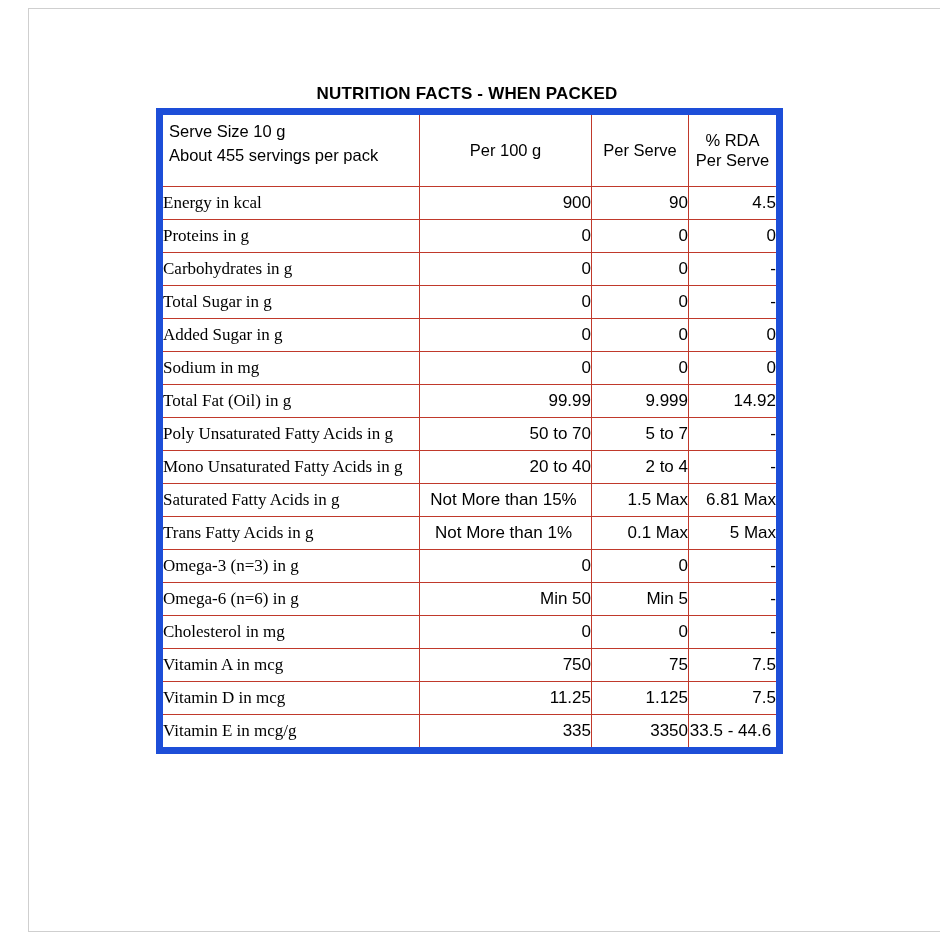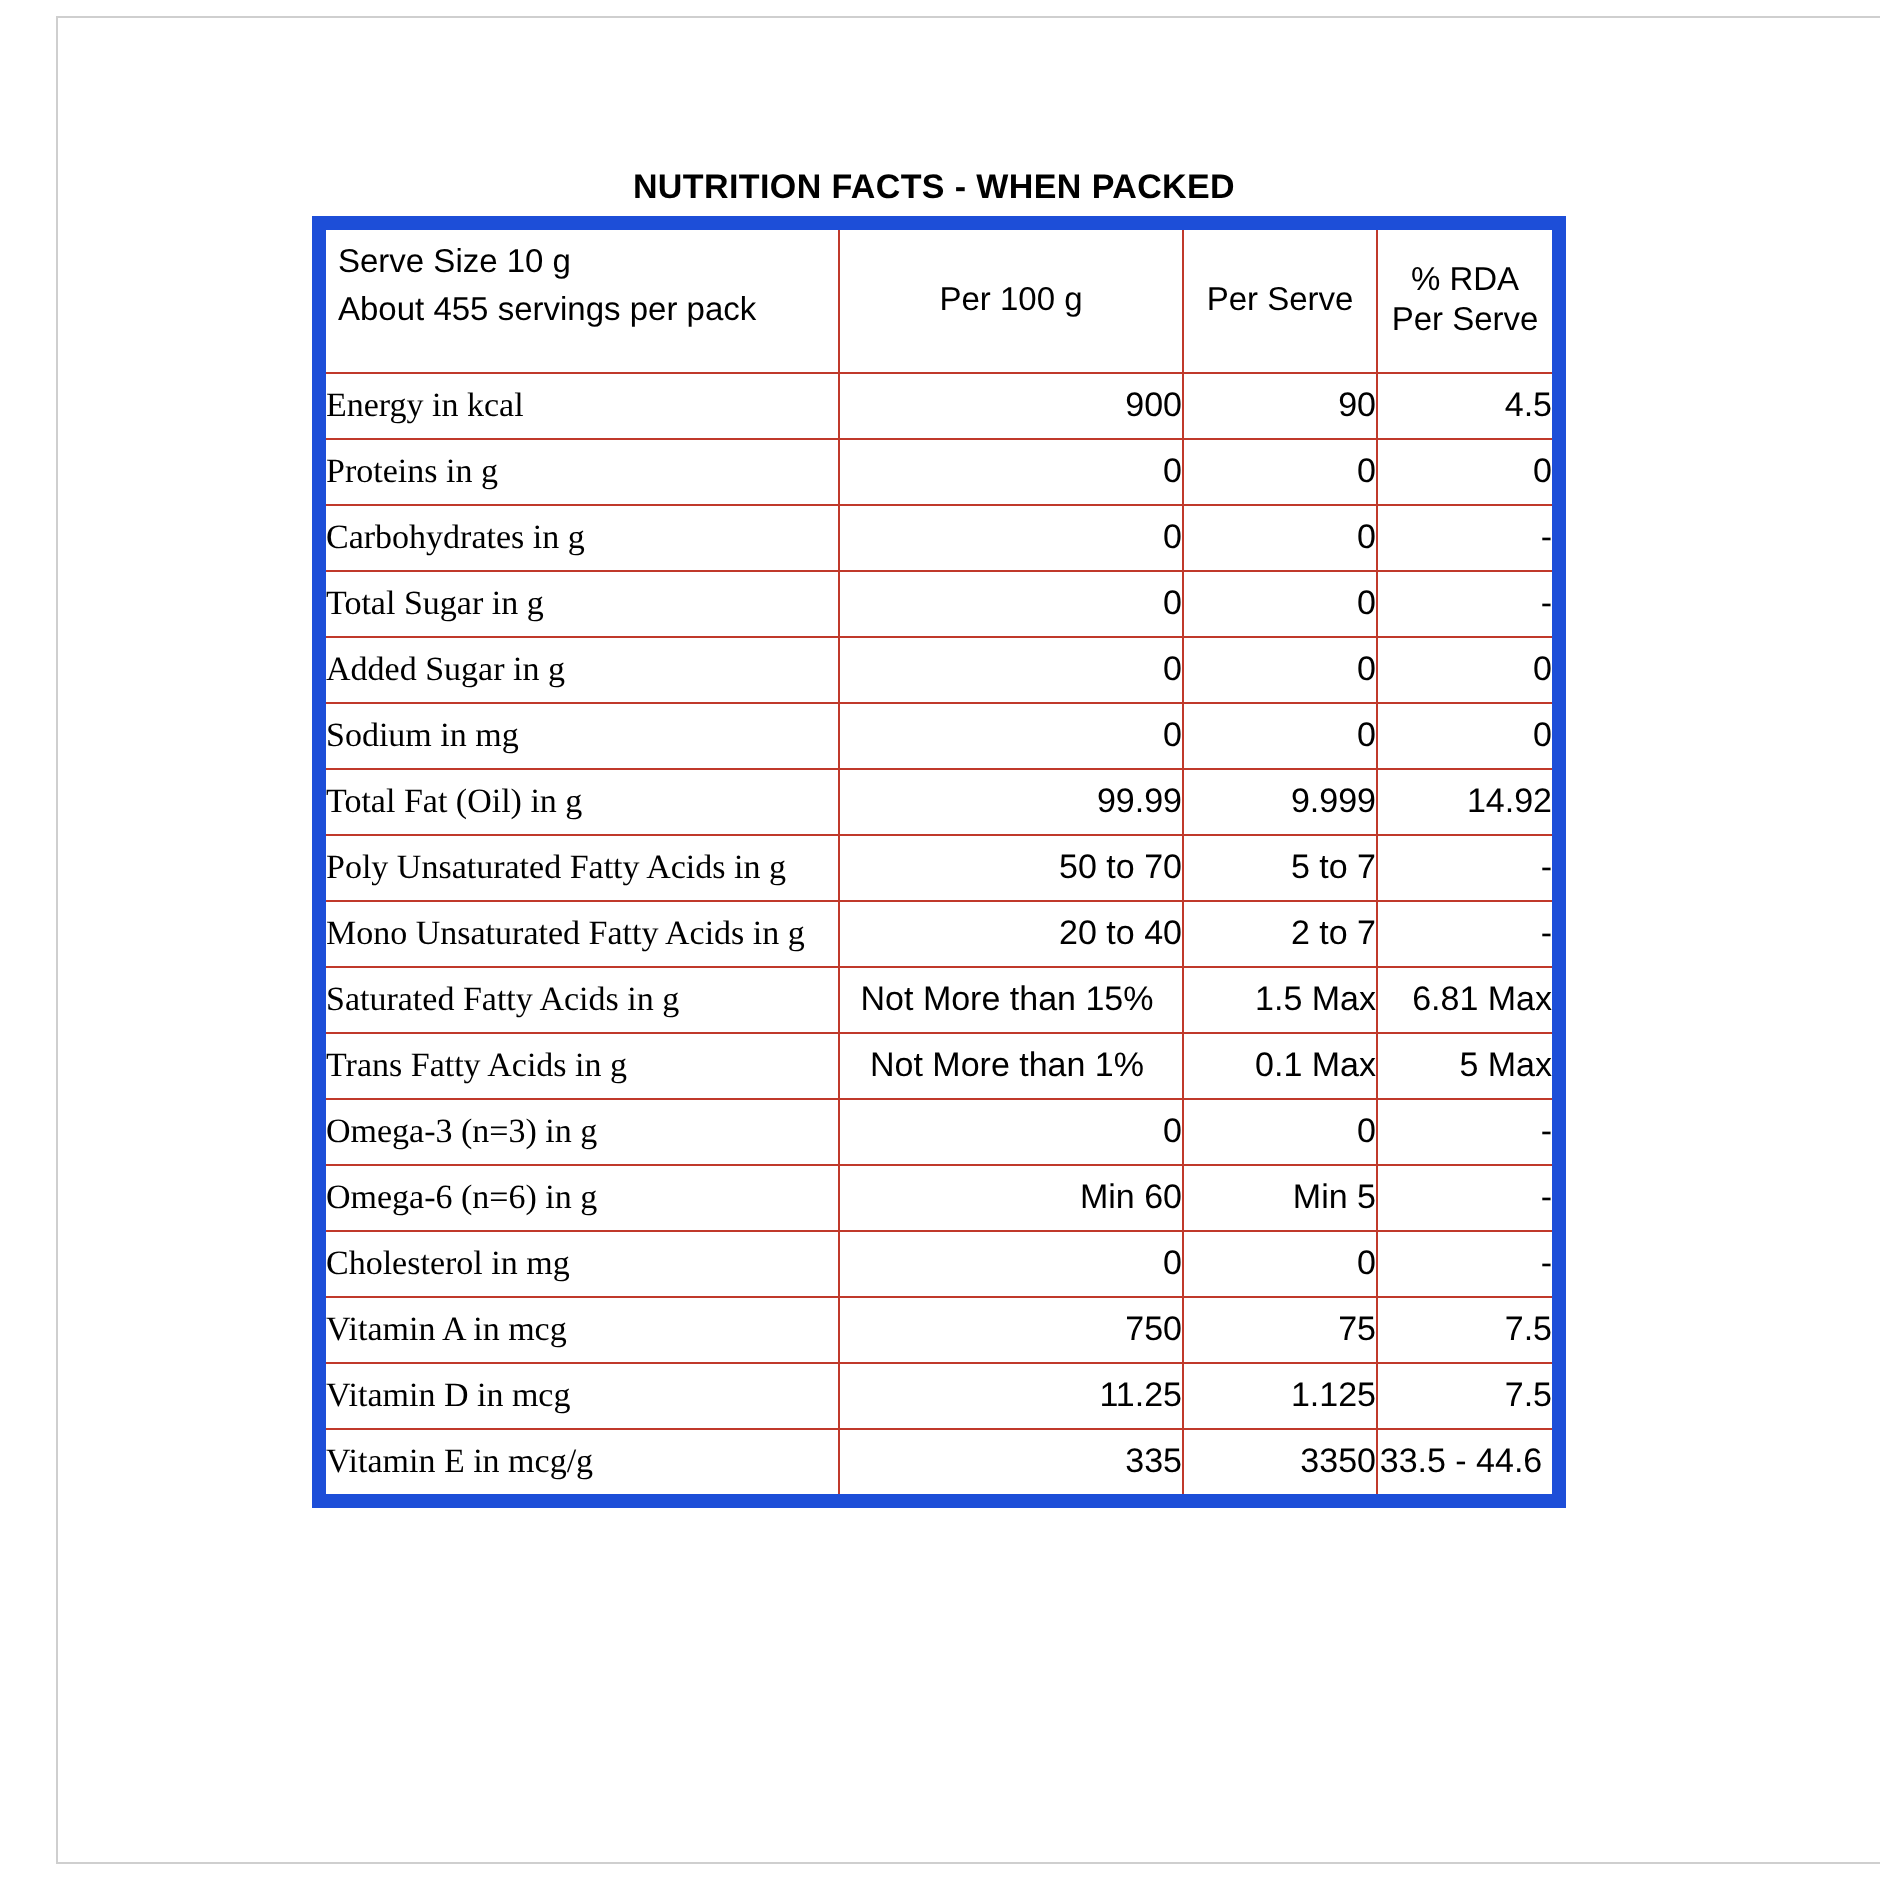--- a/index.html
+++ b/index.html
@@ -180,21 +180,21 @@
         </tr>
         <tr class="data-row">
           <td class="cell-name">Poly Unsaturated Fatty Acids in g</td>
           <td class="cell-num">50 to 70</td>
           <td class="cell-num">5 to 7</td>
           <td class="cell-num">-</td>
         </tr>
         <tr class="data-row">
           <td class="cell-name">Mono Unsaturated Fatty Acids in g</td>
           <td class="cell-num">20 to 40</td>
-          <td class="cell-num">2 to 7</td>
+          <td class="cell-num">2 to 4</td>
           <td class="cell-num">-</td>
         </tr>
         <tr class="data-row">
           <td class="cell-name">Saturated Fatty Acids in g</td>
           <td class="cell-num center">Not More than 15%</td>
           <td class="cell-num">1.5 Max</td>
           <td class="cell-num">6.81 Max</td>
         </tr>
         <tr class="data-row">
           <td class="cell-name">Trans Fatty Acids in g</td>
@@ -203,21 +203,21 @@
           <td class="cell-num">5 Max</td>
         </tr>
         <tr class="data-row">
           <td class="cell-name">Omega-3 (n=3) in g</td>
           <td class="cell-num">0</td>
           <td class="cell-num">0</td>
           <td class="cell-num">-</td>
         </tr>
         <tr class="data-row">
           <td class="cell-name">Omega-6 (n=6) in g</td>
-          <td class="cell-num">Min 60</td>
+          <td class="cell-num">Min 50</td>
           <td class="cell-num">Min 5</td>
           <td class="cell-num">-</td>
         </tr>
         <tr class="data-row">
           <td class="cell-name">Cholesterol in mg</td>
           <td class="cell-num">0</td>
           <td class="cell-num">0</td>
           <td class="cell-num">-</td>
         </tr>
         <tr class="data-row">

